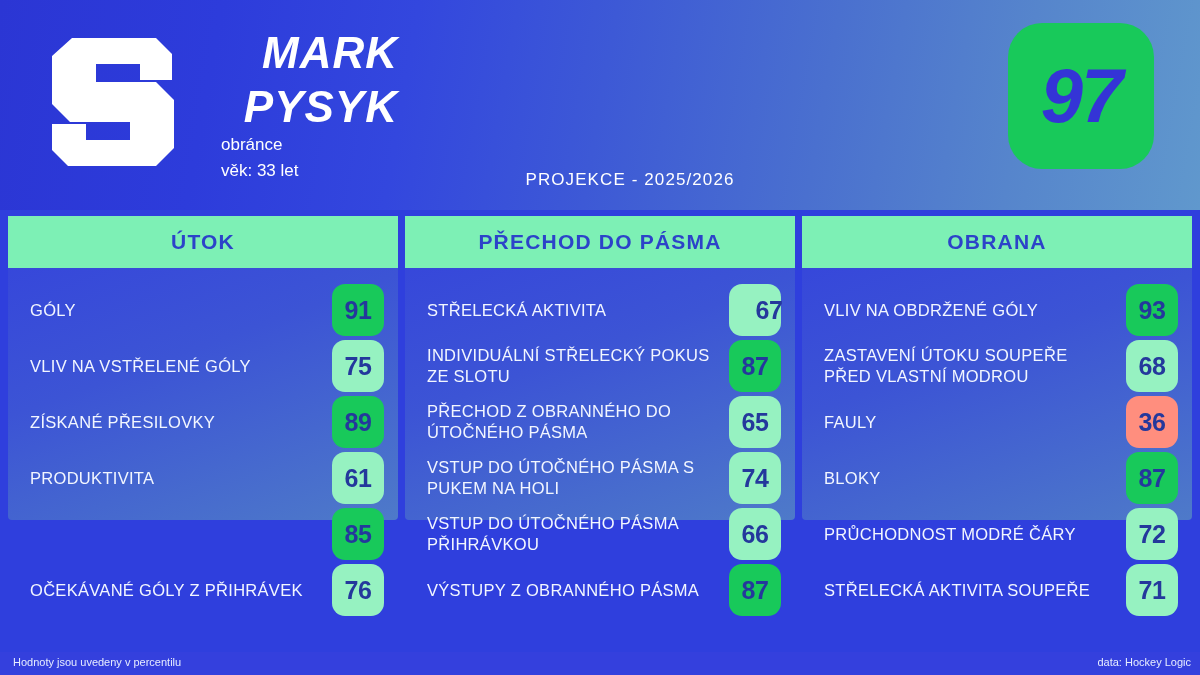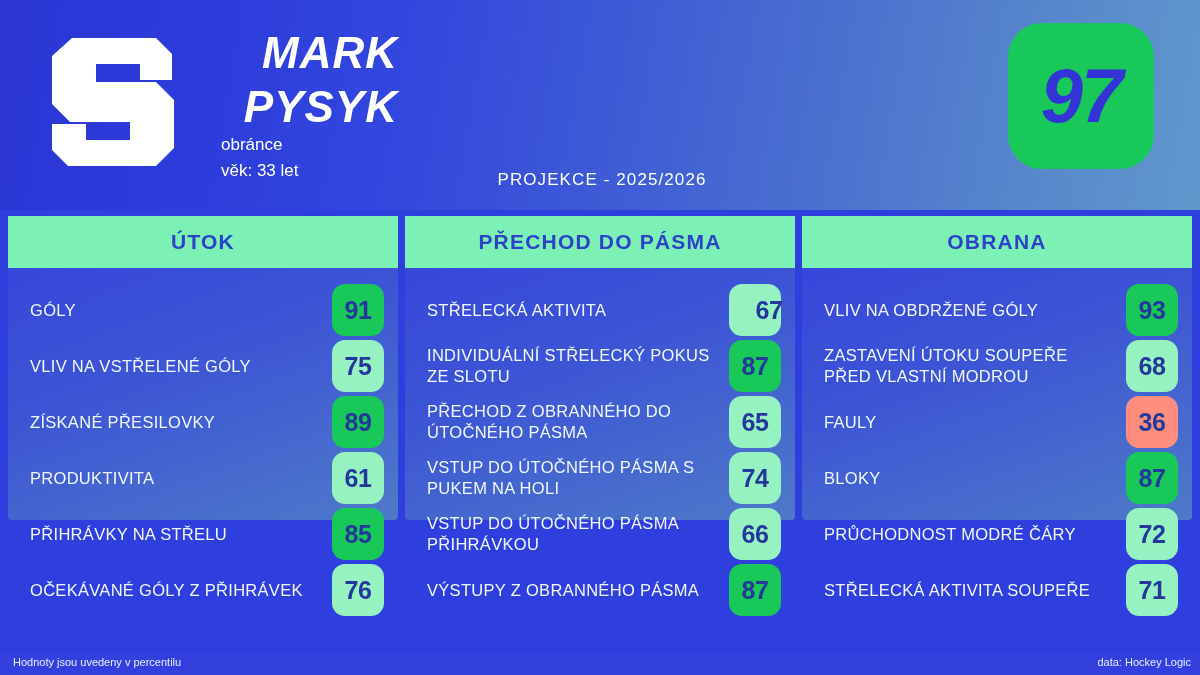--- a/index.html
+++ b/index.html
@@ -58,21 +58,21 @@
     position: absolute;
     left: 221px; top: 132px;
     color: #FFFFFF;
     font-size: 17px;
     line-height: 26px;
     font-weight: 400;
   }
 
   #projection-label {
     position: absolute;
-    left: 422px; top: 170px;
+    left: 450px; top: 170px;
     width: 360px;
     text-align: center;
     color: #FFFFFF;
     font-size: 17px;
     letter-spacing: 1.1px;
     font-weight: 400;
   }
 
   #rating-badge {
     position: absolute;
@@ -234,21 +234,20 @@
             <span class="stat-value" style="color: rgb(36, 56, 156);">89</span>
           </div>
         </div>
         <div class="stat-row">
           <div class="stat-label">PRODUKTIVITA</div>
           <div class="stat-badge" style="background: rgb(150, 242, 193);">
             <span class="stat-value" style="color: rgb(36, 56, 156);">61</span>
           </div>
         </div>
         <div class="stat-row">
-          <div class="stat-label">PŘIHRÁVKY NA STŘELU</div>
           <div class="stat-badge" style="background: rgb(24, 201, 90);">
             <span class="stat-value" style="color: rgb(36, 56, 156);">85</span>
           </div>
         </div>
         <div class="stat-row">
           <div class="stat-label">OČEKÁVANÉ GÓLY Z PŘIHRÁVEK</div>
           <div class="stat-badge" style="background: rgb(150, 242, 193);">
             <span class="stat-value" style="color: rgb(36, 56, 156);">76</span>
           </div>
         </div>

